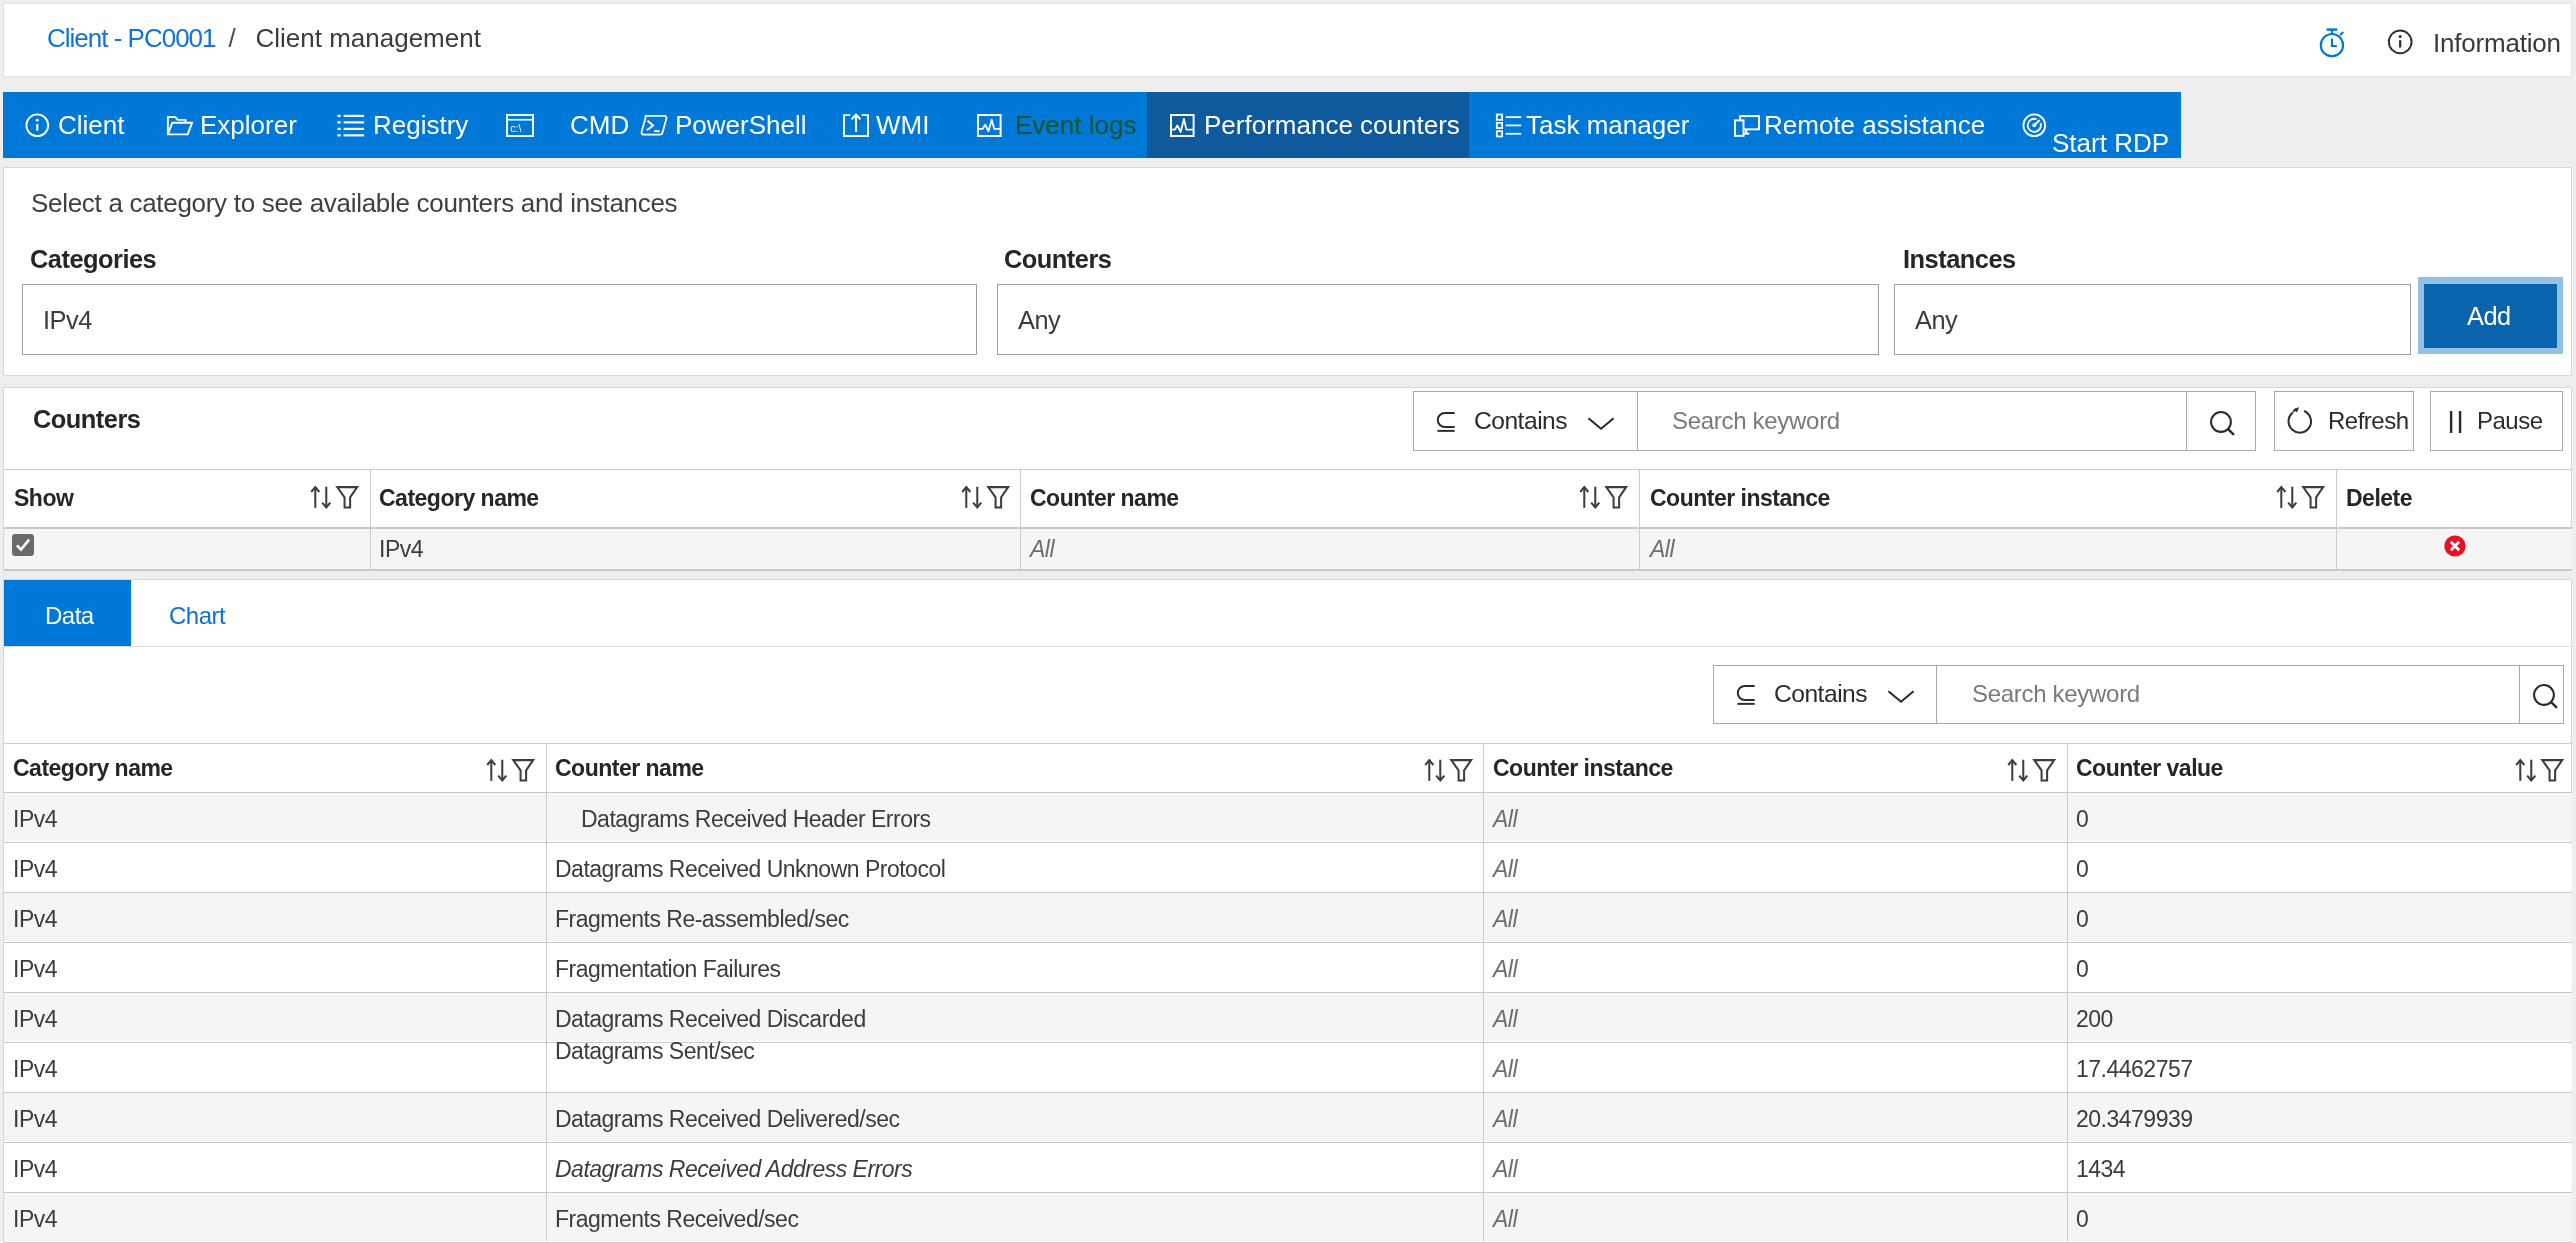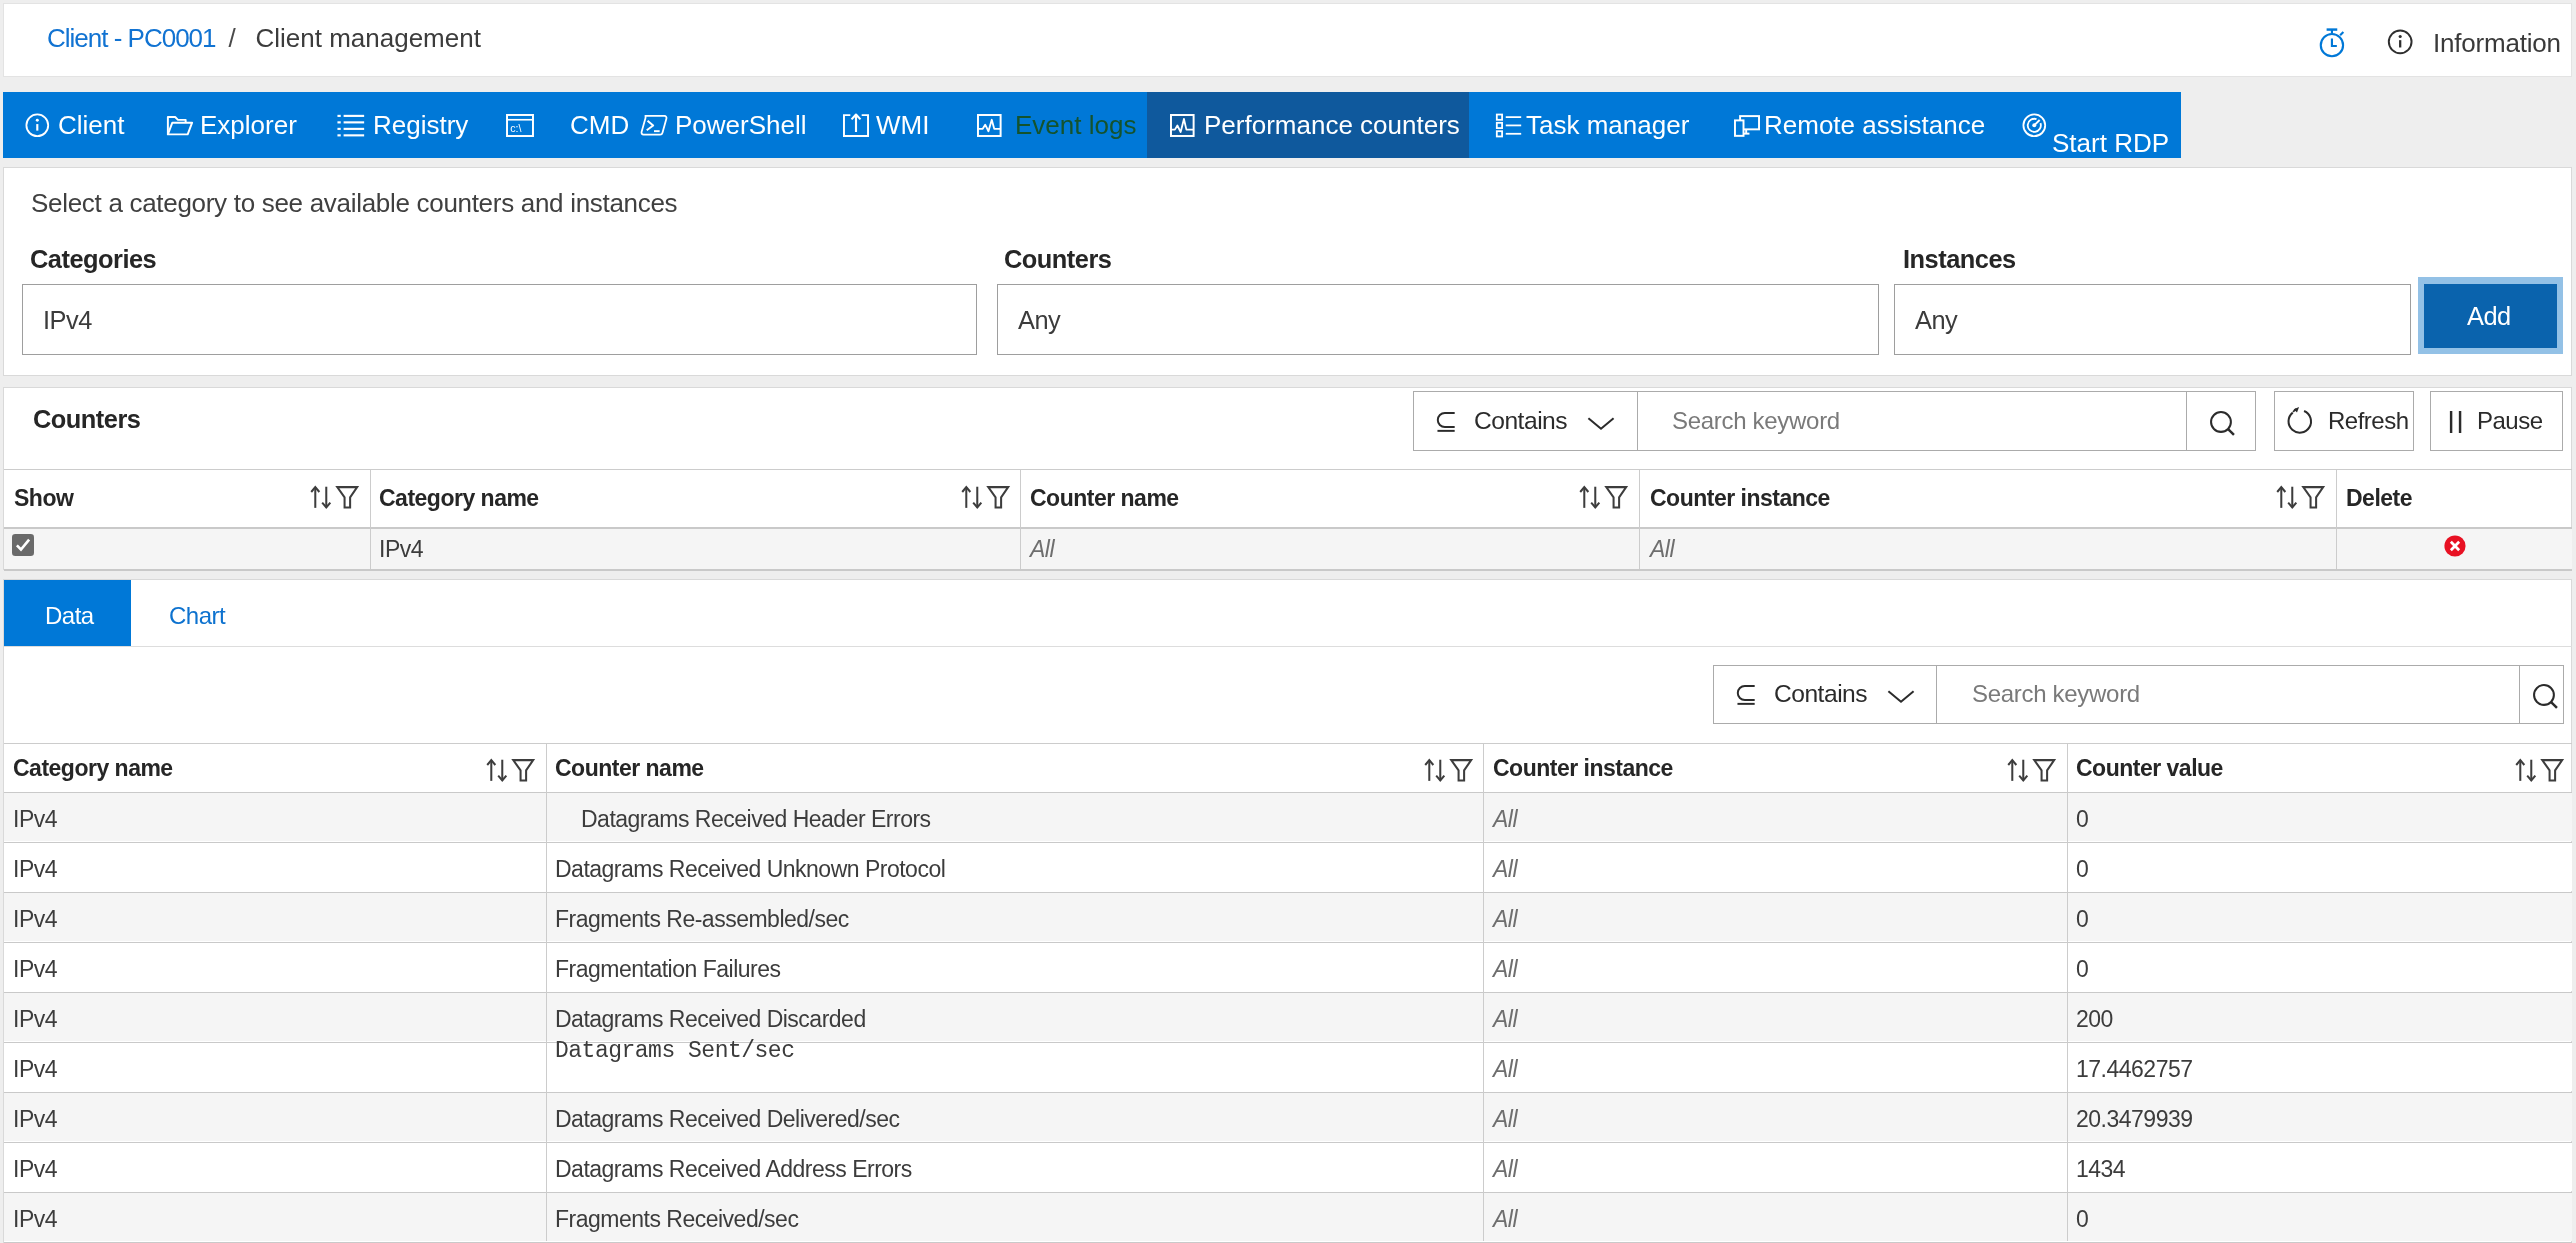--- a/index.html
+++ b/index.html
@@ -264,33 +264,33 @@
 <div class="txt" style="left:2076px; top:969px;">0</div>
 <div class="abs" style="left:4.1px; top:993px; width:2568px; height:48px; background:#f5f5f5;"></div>
 <div class="abs" style="left:4.1px; top:1042px; width:2568px; height:1.6px; background:#c9c9c9;"></div>
 <div class="txt" style="left:13px; top:1019px;">IPv4</div>
 <div class="txt" style="left:555px; top:1019px;">Datagrams Received Discarded</div>
 <div class="txt ital" style="left:1493px; top:1019px;">All</div>
 <div class="txt" style="left:2076px; top:1019px;">200</div>
 <div class="abs" style="left:4.1px; top:1043px; width:2568px; height:48px; background:#ffffff;"></div>
 <div class="abs" style="left:4.1px; top:1092px; width:2568px; height:1.6px; background:#c9c9c9;"></div>
 <div class="txt" style="left:13px; top:1069px;">IPv4</div>
-<div class="txt" style="left:555px; top:1051px;font-family:Liberation Mono, monospace;">Datagrams Sent/sec</div>
+<div class="txt" style="left:555px; top:1051px;">Datagrams Sent/sec</div>
 <div class="txt ital" style="left:1493px; top:1069px;">All</div>
 <div class="txt" style="left:2076px; top:1069px;">17.4462757</div>
 <div class="abs" style="left:4.1px; top:1093px; width:2568px; height:48px; background:#f5f5f5;"></div>
 <div class="abs" style="left:4.1px; top:1142px; width:2568px; height:1.6px; background:#c9c9c9;"></div>
 <div class="txt" style="left:13px; top:1119px;">IPv4</div>
 <div class="txt" style="left:555px; top:1119px;">Datagrams Received Delivered/sec</div>
 <div class="txt ital" style="left:1493px; top:1119px;">All</div>
 <div class="txt" style="left:2076px; top:1119px;">20.3479939</div>
 <div class="abs" style="left:4.1px; top:1143px; width:2568px; height:48px; background:#ffffff;"></div>
 <div class="abs" style="left:4.1px; top:1192px; width:2568px; height:1.6px; background:#c9c9c9;"></div>
 <div class="txt" style="left:13px; top:1169px;">IPv4</div>
-<div class="txt" style="left:555px; top:1169px;">Datagrams Received Address Errors</div>
+<div class="txt" style="left:555px; top:1169px;font-style:italic;">Datagrams Received Address Errors</div>
 <div class="txt ital" style="left:1493px; top:1169px;">All</div>
 <div class="txt" style="left:2076px; top:1169px;">1434</div>
 <div class="abs" style="left:4.1px; top:1193px; width:2568px; height:48px; background:#f5f5f5;"></div>
 <div class="abs" style="left:4.1px; top:1242px; width:2568px; height:1.6px; background:#c9c9c9;"></div>
 <div class="txt" style="left:13px; top:1219px;">IPv4</div>
 <div class="txt" style="left:555px; top:1219px;">Fragments Received/sec</div>
 <div class="txt ital" style="left:1493px; top:1219px;">All</div>
 <div class="txt" style="left:2076px; top:1219px;">0</div>
 <svg style="left:310px; top:485px;" width="48" height="24.6" viewBox="0 0 59 30">
   <g stroke="#3d3d3d" fill="none" stroke-width="2.5">

